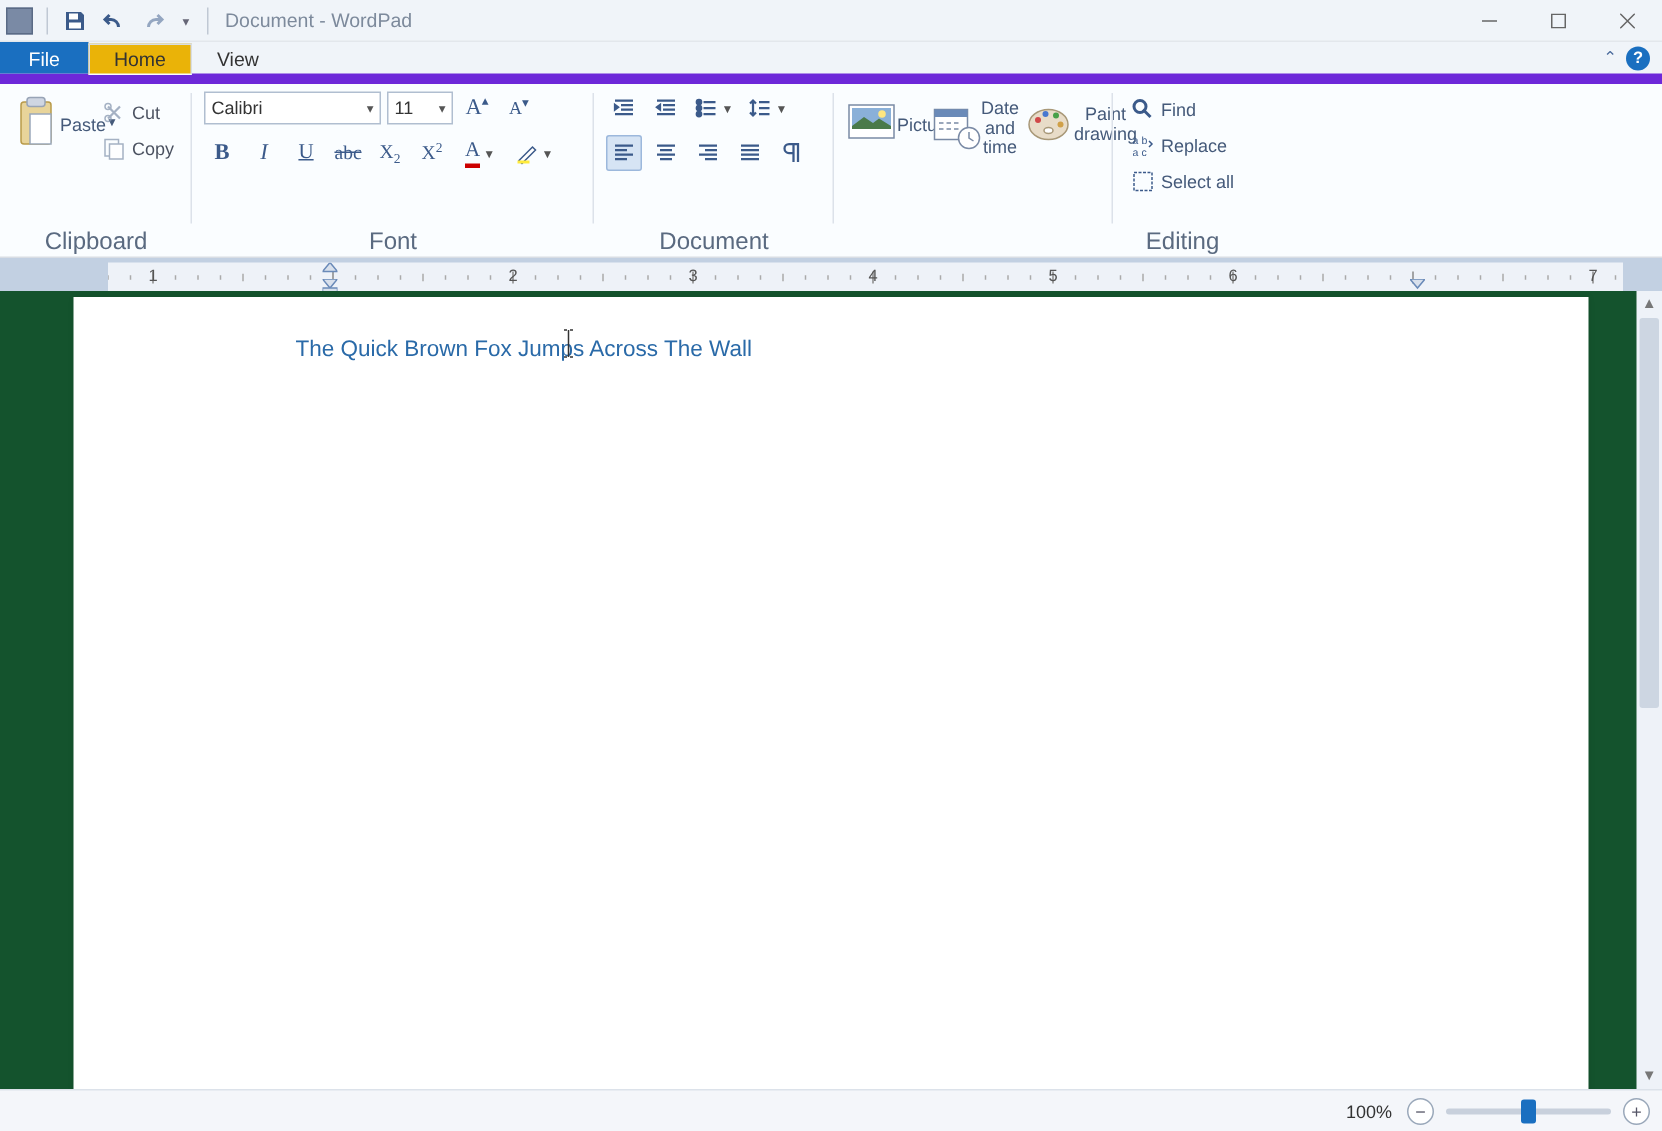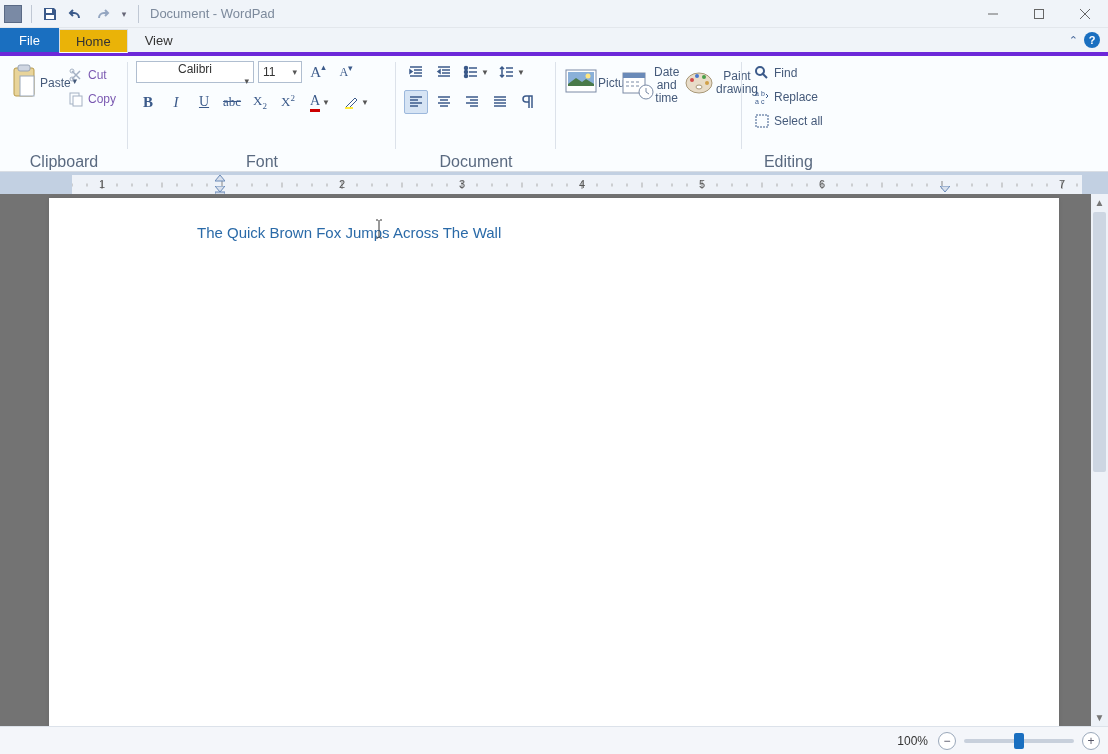--- a/index.html
+++ b/index.html
@@ -28,59 +28,59 @@
 }
 .appicon { width:18px; height:18px; background:#7a8aa5; border:1px solid #5a6a85; margin-right:2px; }
 .qat-sep { width:1px; height:18px; background:#c0c8d4; margin:0 3px; }
 .qat-btn { width:22px; height:22px; display:flex; align-items:center; justify-content:center; color:#3b5a8a; border-radius:2px;}
 .qat-arrow{ font-size:9px; color:#667; padding:0 2px;}
 .title-text { color:#7d8a9c; font-size:13px; margin-left:4px;}
 .titlebar-right{ margin-left:auto; display:flex;}
 .winbtn{ width:46px; height:28px; display:flex; align-items:center; justify-content:center; color:#888;}
 .winbtn svg{ width:10px; height:10px; stroke:#666; fill:none; stroke-width:1;}
 
-.tabs{ height:28px; background:#f0f4f9; display:flex; align-items:stretch; border-bottom:4px solid #6d28d9; position:relative;}
+.tabs{ height:28px; background:#f0f4f9; display:flex; align-items:stretch; border-bottom:7px solid #6d28d9; position:relative;}
 .tab{ padding:0 16px; display:flex; align-items:center; font-size:13px; color:#333; border:1px solid transparent; border-bottom:none;}
 .tab.file{ background:#1a6fc0; color:#fff; padding:0 18px;}
 .tab.active{ background:#eab308; border-color:#d8dde4; border-bottom:1px solid #fafdff; position:relative; top:1px; color:#333;}
 .tabs-right{ margin-left:auto; display:flex; align-items:center; gap:6px; padding-right:8px;}
 .collapse-caret{ color:#4a6a9c; font-size:11px;}
 .help-badge{ width:16px; height:16px; border-radius:50%; background:#1a6fc0; color:#fff; font-size:11px; display:flex; align-items:center; justify-content:center; font-weight:bold;}
 
 .ribbon{ height:116px; background:#fafdff; display:flex; border-bottom:1px solid #d8dde4;}
 .group{ display:flex; flex-direction:column; padding:4px 8px 0 8px; position:relative;}
 .group::after{ content:""; position:absolute; right:0; top:6px; bottom:22px; width:1px; background:#dce2ea;}
 .group:last-child::after{ display:none;}
 .group-body{ flex:1; display:flex; align-items:flex-start; gap:4px;}
 .group-label{ text-align:center; font-size:16px; color:#5a6a80; height:18px; line-height:18px; margin-top:auto;}
 .bigbtn{ display:flex; align-items:center; justify-content:flex-start; width:52px; padding:4px 0; color:#455a7a;}
 .bigbtn .bigicon{ width:36px; height:36px; display:flex; align-items:center; justify-content:center;}
 .bigbtn .lbl{ font-size:12px; text-align:center; line-height:13px; color:#455a7a; margin-top:2px;}
 .bigbtn .drop{ font-size:8px; color:#455a7a; margin-top:-2px;}
 .smallstack{ display:flex; flex-direction:column; gap:2px; padding-top:4px;}
-.smallbtn{ display:flex; align-items:center; gap:4px; height:22px; padding:0 4px; font-size:12px; color:#4c1d95;}
+.smallbtn{ display:flex; align-items:center; gap:4px; height:22px; padding:0 4px; font-size:12px; color:#0f172a;}
 .smallbtn.disabled{ opacity:0.75;}
 .srow{ display:flex; align-items:center; gap:4px; margin-bottom:6px;}
 .combo{ height:22px; border:1px solid #b0bed0; background:#fff; display:flex; align-items:center; padding:0 4px; font-size:12px; color:#333;}
 .combo .arr{ margin-left:auto; padding-left:6px; font-size:9px; color:#555;}
-.font-combo{ width:118px;flex-direction:column;}
+.font-combo{ width:118px;}
 .size-combo{ width:44px;}
 .iconbtn{ width:24px; height:24px; display:flex; align-items:center; justify-content:center; color:#3b5a8a; font-family:"Times New Roman",serif; border-radius:2px;}
 .iconbtn.seled{ background:#d6e4f4; border:1px solid #9cb8dc;}
 .iconbtn .drop{ font-size:8px; margin-left:2px; color:#555;}
 .para-icon svg{ width:16px; height:16px; stroke:#3b5a8a; fill:none; stroke-width:1.5;}
 .insert-icon svg{ width:34px; height:34px;}
 
 .ruler-wrap{ height:22px; background:#c2d0e2; display:flex; justify-content:center; align-items:flex-start; position:relative;}
 .ruler{ width:1010px; height:22px; background:#eef2f8; position:relative; font-size:10px; color:#666; overflow:hidden; margin-top:3px; margin-left:46px;}
 .ruler .maj{ position:absolute; top:3px; font-size:11px; color:#555;}
 .ruler-indent{ position:absolute; width:10px; height:8px;}
 .ruler svg.tick{ position:absolute; top:0; left:0;}
 
-.page-area{ position:absolute; top:194px; left:0; right:0; bottom:28px; background:#737373; overflow:hidden; display:flex; justify-content:center;}
+.page-area{ position:absolute; top:194px; left:0; right:0; bottom:28px; background:#14532d; overflow:hidden; display:flex; justify-content:center;}
 .page{ width:1010px; background:#fff; margin-top:4px; min-height:600px; box-shadow:0 0 4px rgba(0,0,0,0.1); padding:26px 148px; position:relative;}
 .doc-text{ font-size:15px; color:#2a6aa8;}
 .cursor-ibeam{ position:absolute; left:325px; top:21px; width:10px; height:20px; pointer-events:none;}
 .scrollbar-v{ position:absolute; right:0; top:194px; bottom:28px; width:17px; background:#eef2f8;}
 .vthumb{ position:absolute; top:18px; left:2px; right:2px; height:260px; background:#cdd6e2; border-radius:2px;}
 .varrow{ position:absolute; left:0; right:0; height:17px; display:flex; align-items:center; justify-content:center; color:#777; font-size:10px;}
 
 .statusbar{ position:absolute; left:0; right:0; bottom:0; height:28px; background:#f4f6fa; border-top:1px solid #dce2ea; display:flex; align-items:center; justify-content:flex-end; padding:0 8px; gap:8px; font-size:12px; color:#333;}
 .zoom-pct{ margin:0 2px;}
 .circlebtn{ width:18px; height:18px; border:1px solid #9aa8ba; border-radius:50%; display:flex; align-items:center; justify-content:center; font-size:12px; color:#556; background:#fff;}

